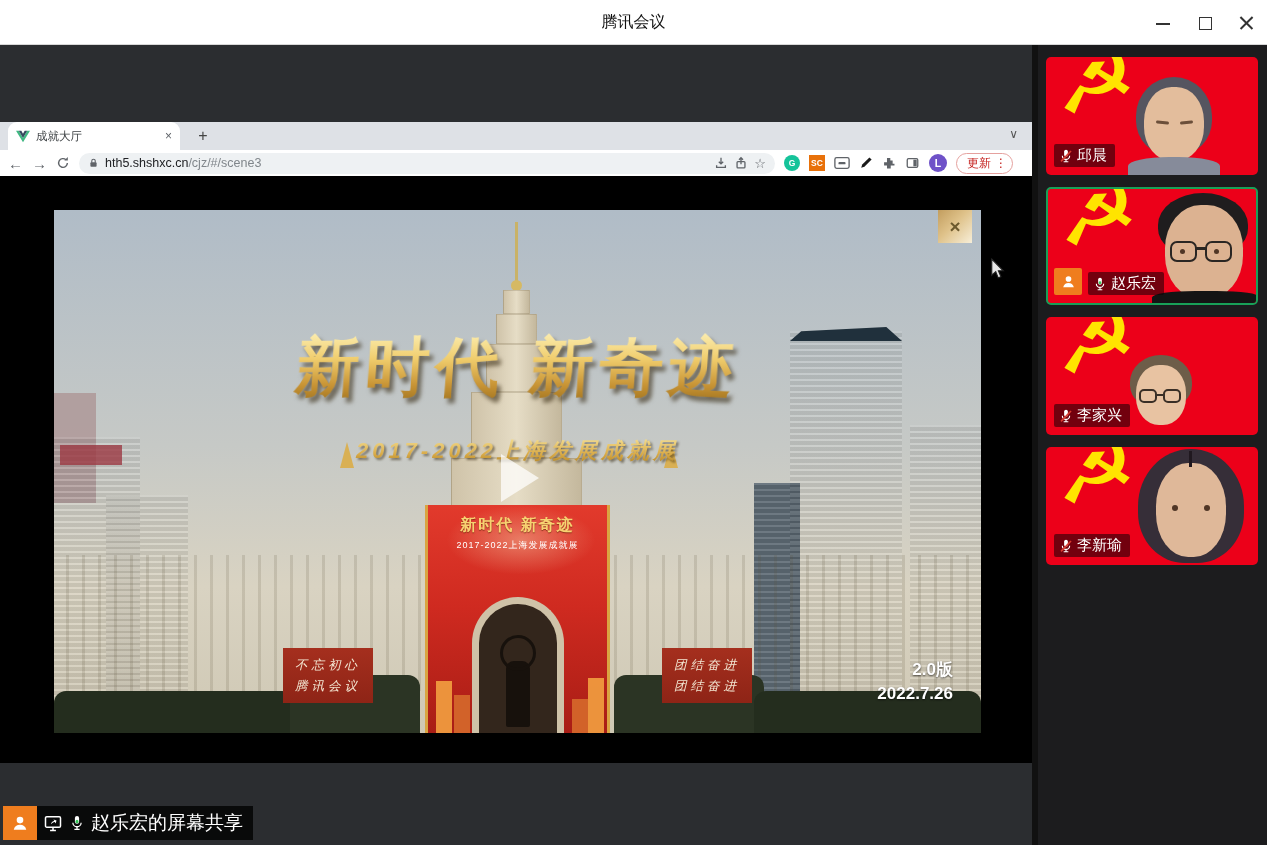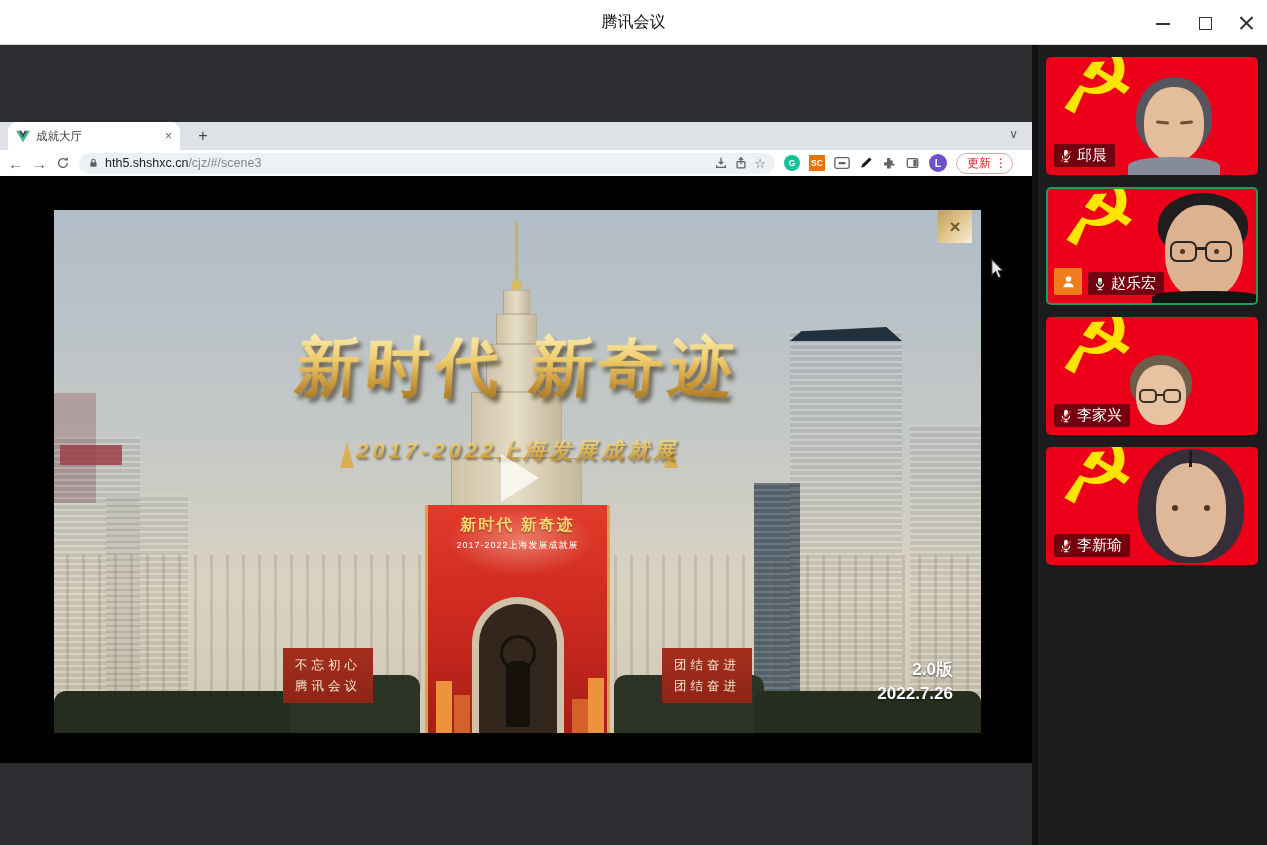--- a/index.html
+++ b/index.html
@@ -87,21 +87,21 @@
   .gate-title{position:absolute;left:0;right:0;top:10px;text-align:center;font-size:16px;font-weight:bold;letter-spacing:2px;color:#f7d271;text-shadow:0 1px 1px rgba(90,30,0,.6);}
   .gate-sub{position:absolute;left:0;right:0;top:34px;text-align:center;font-size:9px;color:#fff;letter-spacing:1px;}
   .arch{position:absolute;left:50%;transform:translateX(-50%);bottom:0;width:92px;height:136px;background:#33261c;border:7px solid #cfc2a8;border-bottom:none;border-radius:46px 46px 0 0;}
   .statue{position:absolute;left:50%;transform:translateX(-50%);bottom:6px;width:24px;height:66px;background:#17110c;border-radius:8px 8px 2px 2px;}
   .statue::before{content:"";position:absolute;left:50%;transform:translateX(-50%);top:-26px;width:30px;height:30px;border-radius:50%;border:3px solid #17110c;}
   .sky-sil{position:absolute;bottom:0;width:16px;background:#ef9a3e;opacity:.95;}
   
   .banner{bottom:30px;width:90px;height:55px;background:linear-gradient(180deg,#a52f1e,#8e2416);display:flex;flex-direction:column;align-items:center;justify-content:center;gap:4px;}
   .ban-l{left:229px;}
   .ban-r{left:608px;}
-  .ban-line{font-size:12.5px;color:#f3e6d2;letter-spacing:4px;white-space:nowrap;}
+  .ban-line{font-size:12.5px;color:#f3e6d2;letter-spacing:4px;white-space:nowrap;font-style:italic;}
   
   .v-title{left:0;right:0;top:114px;text-align:center;font-size:64px;font-weight:bold;letter-spacing:6px;transform:skewX(-4deg);background:linear-gradient(180deg,#fdf2bb 5%,#f0cd6d 40%,#c89435 70%,#8f6414 100%);-webkit-background-clip:text;background-clip:text;color:transparent;filter:drop-shadow(4px 5px 2px rgba(40,25,0,.55));white-space:nowrap;}
   .v-sub{left:0;right:0;top:226px;text-align:center;font-size:22px;font-weight:bold;font-style:italic;letter-spacing:4px;background:linear-gradient(180deg,#f7e49a,#d9ab48 60%,#a97c20);-webkit-background-clip:text;background-clip:text;color:transparent;filter:drop-shadow(2px 2px 1px rgba(40,25,0,.5));}
   .play-btn{left:447px;top:244px;width:0;height:0;border-left:38px solid rgba(255,255,255,.72);border-top:24px solid transparent;border-bottom:24px solid transparent;}
   .video-close{right:9px;top:0;width:34px;height:33px;background:linear-gradient(135deg,#c29d5e 0%,#dfc28a 45%,#f7eed8 100%);color:#6d5a2e;font-size:19px;font-weight:bold;display:flex;align-items:center;justify-content:center;}
   .v-version{right:28px;top:448px;text-align:right;color:#fff;font-weight:bold;font-size:17px;line-height:1.4;text-shadow:0 1px 2px rgba(0,0,0,.6);}
   
   .cursor{position:absolute;left:990px;top:82px;}
 
   
@@ -326,20 +326,46 @@
 
       <div class="cursor">
         <svg width="15" height="23" viewBox="0 0 14 22">
             <path d="M1.5 1v15.5l3.8-3.4 2.4 5.9 2.6-1.1-2.4-5.7h4.6z" fill="#e8e8e8" stroke="#222" stroke-width="1.1"></path>
           </svg>
       </div>
     </div>
 
     <div class="band-bottom"></div>
 
+    <div class="sharebar">
+      <div class="share-badge">
+        <svg width="20" height="20" viewBox="0 0 24 24">
+            <circle cx="12" cy="8.5" r="4" fill="#fff"></circle>
+            <path d="M4.5 20c.8-4 3.8-6 7.5-6s6.7 2 7.5 6z" fill="#fff"></path>
+          </svg>
+      </div>
+      <div class="share-label">
+        <span style="display:flex;">
+          <svg width="20" height="20" viewBox="0 0 24 24">
+              <rect x="3" y="4.5" width="18" height="12.5" rx="1.5" fill="none" stroke="#fff" stroke-width="1.8"></rect>
+              <path d="M8.5 21h7M12 17.5V21" stroke="#fff" stroke-width="1.8"></path>
+              <path d="M9.5 13.5c.4-2.4 1.9-3.7 4.1-4l-1-1.6 3.6 1-1 3.6-1-1.6c-2 .3-3.3 1.4-4.7 2.6z" fill="#fff"></path>
+            </svg>
+        </span>
+        <span style="display:flex;">
+          <svg width="18" height="18" viewBox="0 0 24 24">
+              <rect x="9.2" y="2.5" width="5.6" height="10.5" rx="2.8" fill="#fff"></rect>
+              <rect x="10" y="7.8" width="4" height="4.4" rx="2" fill="#35c75a"></rect>
+              <path d="M6.5 11.5a5.5 5.5 0 0 0 11 0" fill="none" stroke="#fff" stroke-width="1.7"></path>
+              <path d="M12 17v3.3M8.5 20.6h7" stroke="#fff" stroke-width="1.7"></path>
+            </svg>
+        </span>
+        <span class="share-text">赵乐宏的屏幕共享</span>
+      </div>
+    </div>
   </div>
 
   <div class="sidebar">
 
     <div class="tile p0">
       <div class="emblem">☭</div>
       <div class="f hair"></div>
       <div class="f skin"></div>
       <div class="eye e1" style="position:absolute;"></div>
       <div class="eye e2" style="position:absolute;"></div>

